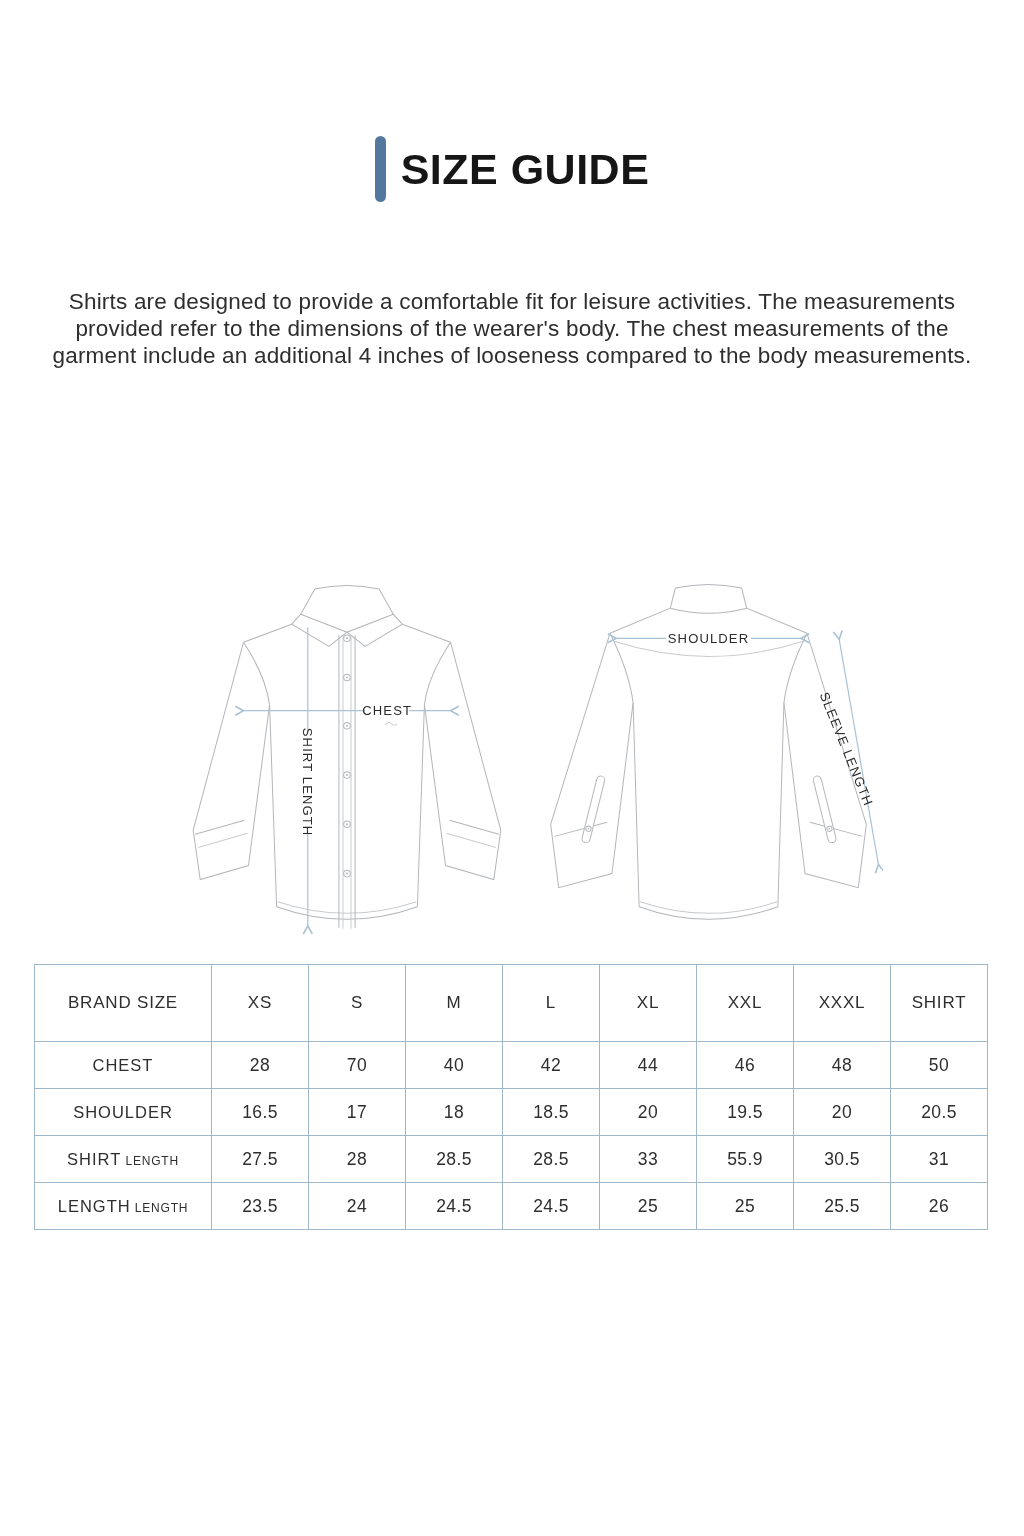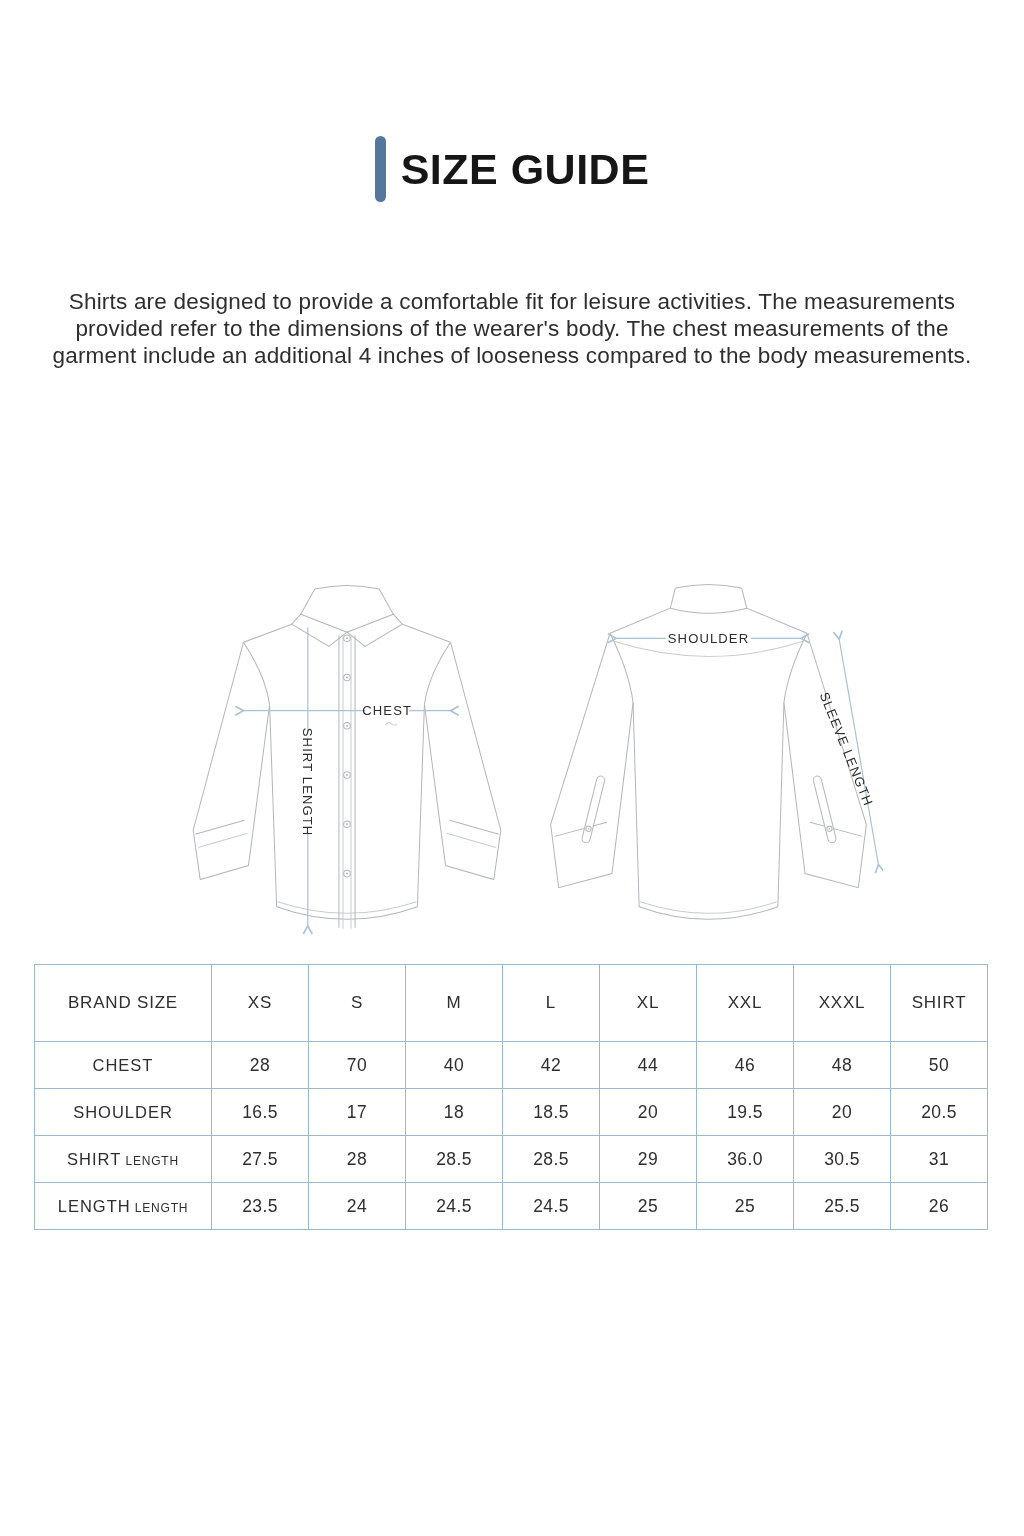--- a/index.html
+++ b/index.html
@@ -219,22 +219,22 @@
           <td>19.5</td>
           <td>20</td>
           <td>20.5</td>
         </tr>
         <tr>
           <td class="row-label"><span>SHIRT</span><span class="lbl-sm"> LENGTH</span></td>
           <td>27.5</td>
           <td>28</td>
           <td>28.5</td>
           <td>28.5</td>
-          <td>29</td>
-          <td>36.0</td>
+          <td>33</td>
+          <td>55.9</td>
           <td>30.5</td>
           <td>31</td>
         </tr>
         <tr>
           <td class="row-label"><span>LENGTH</span><span class="lbl-sm"> LENGTH</span></td>
           <td>23.5</td>
           <td>24</td>
           <td>24.5</td>
           <td>24.5</td>
           <td>25</td>

